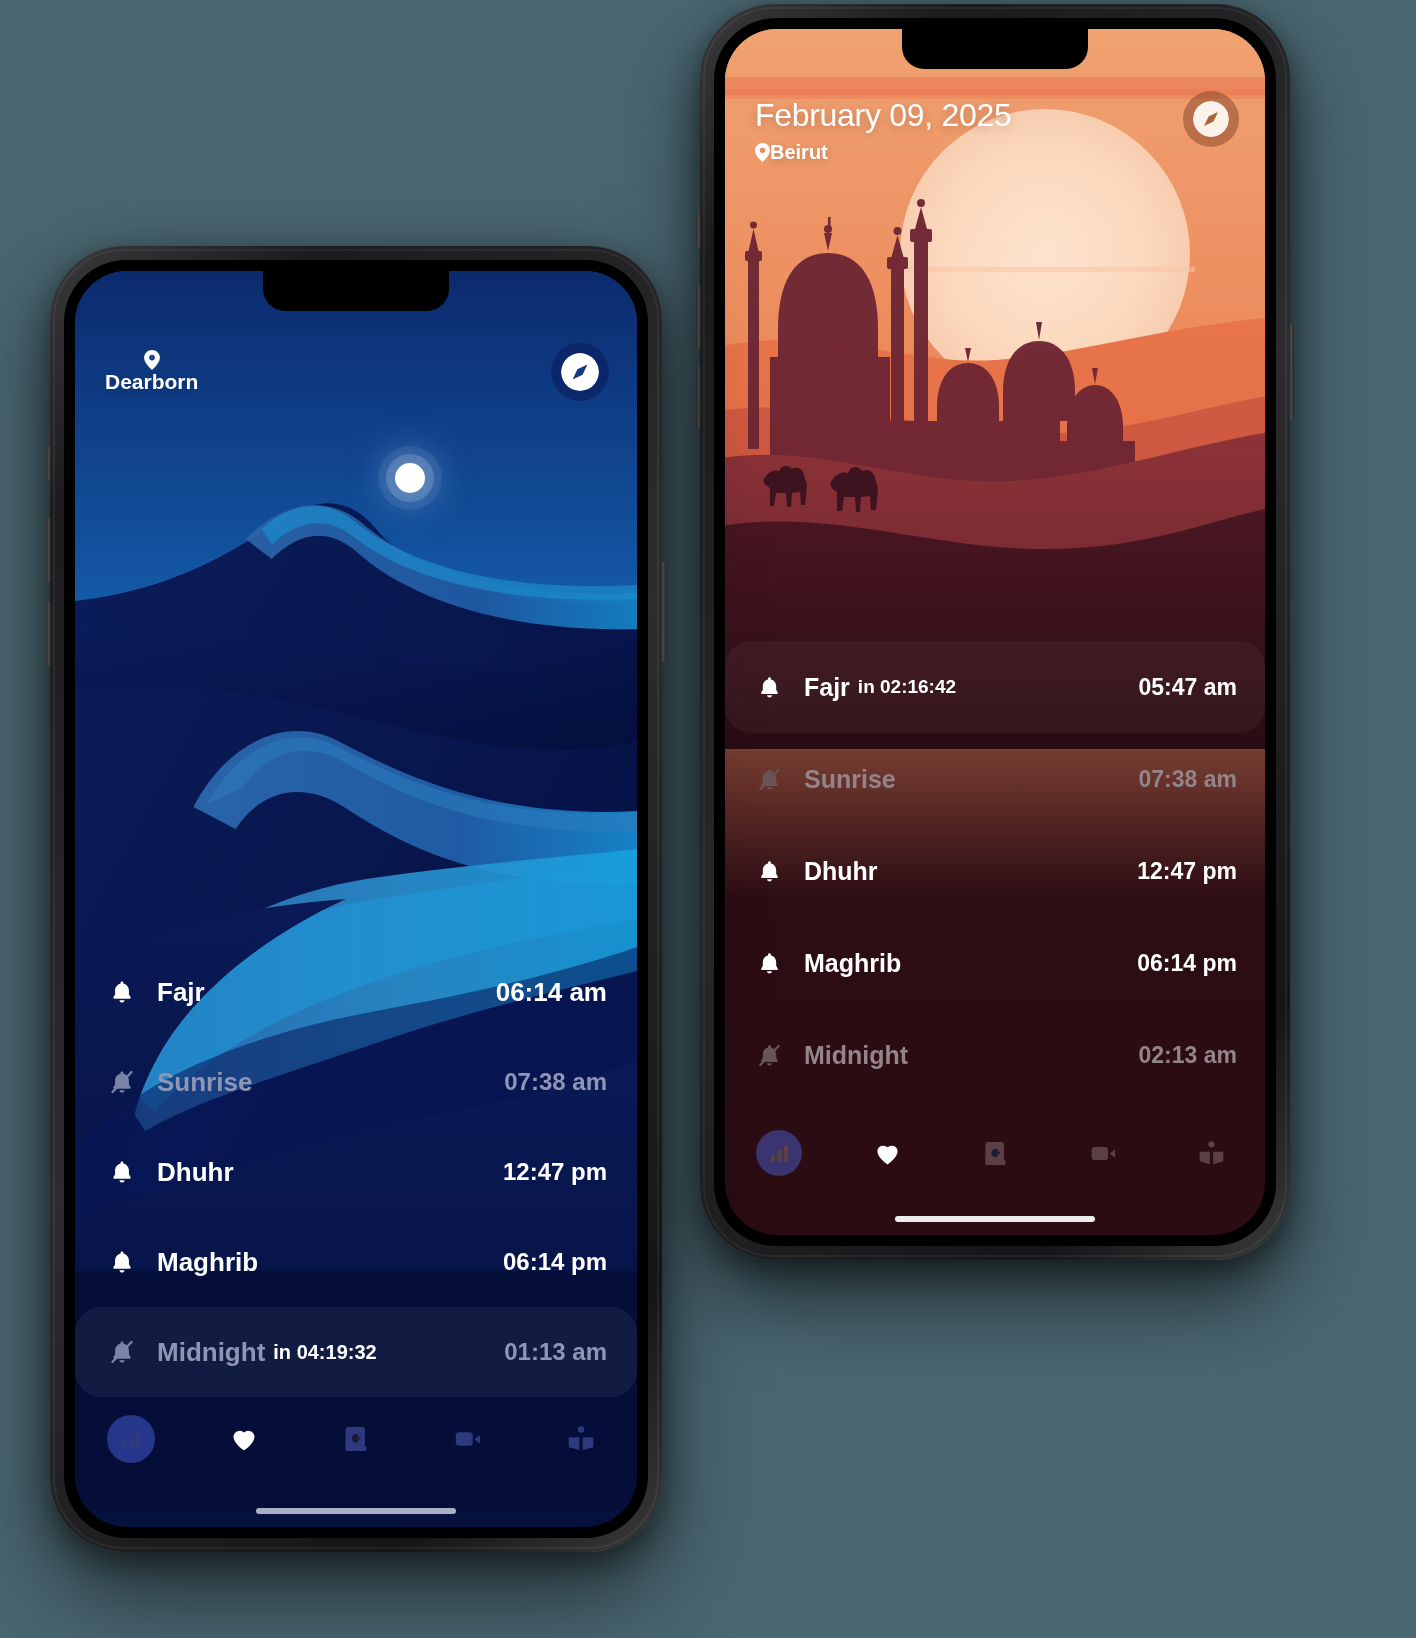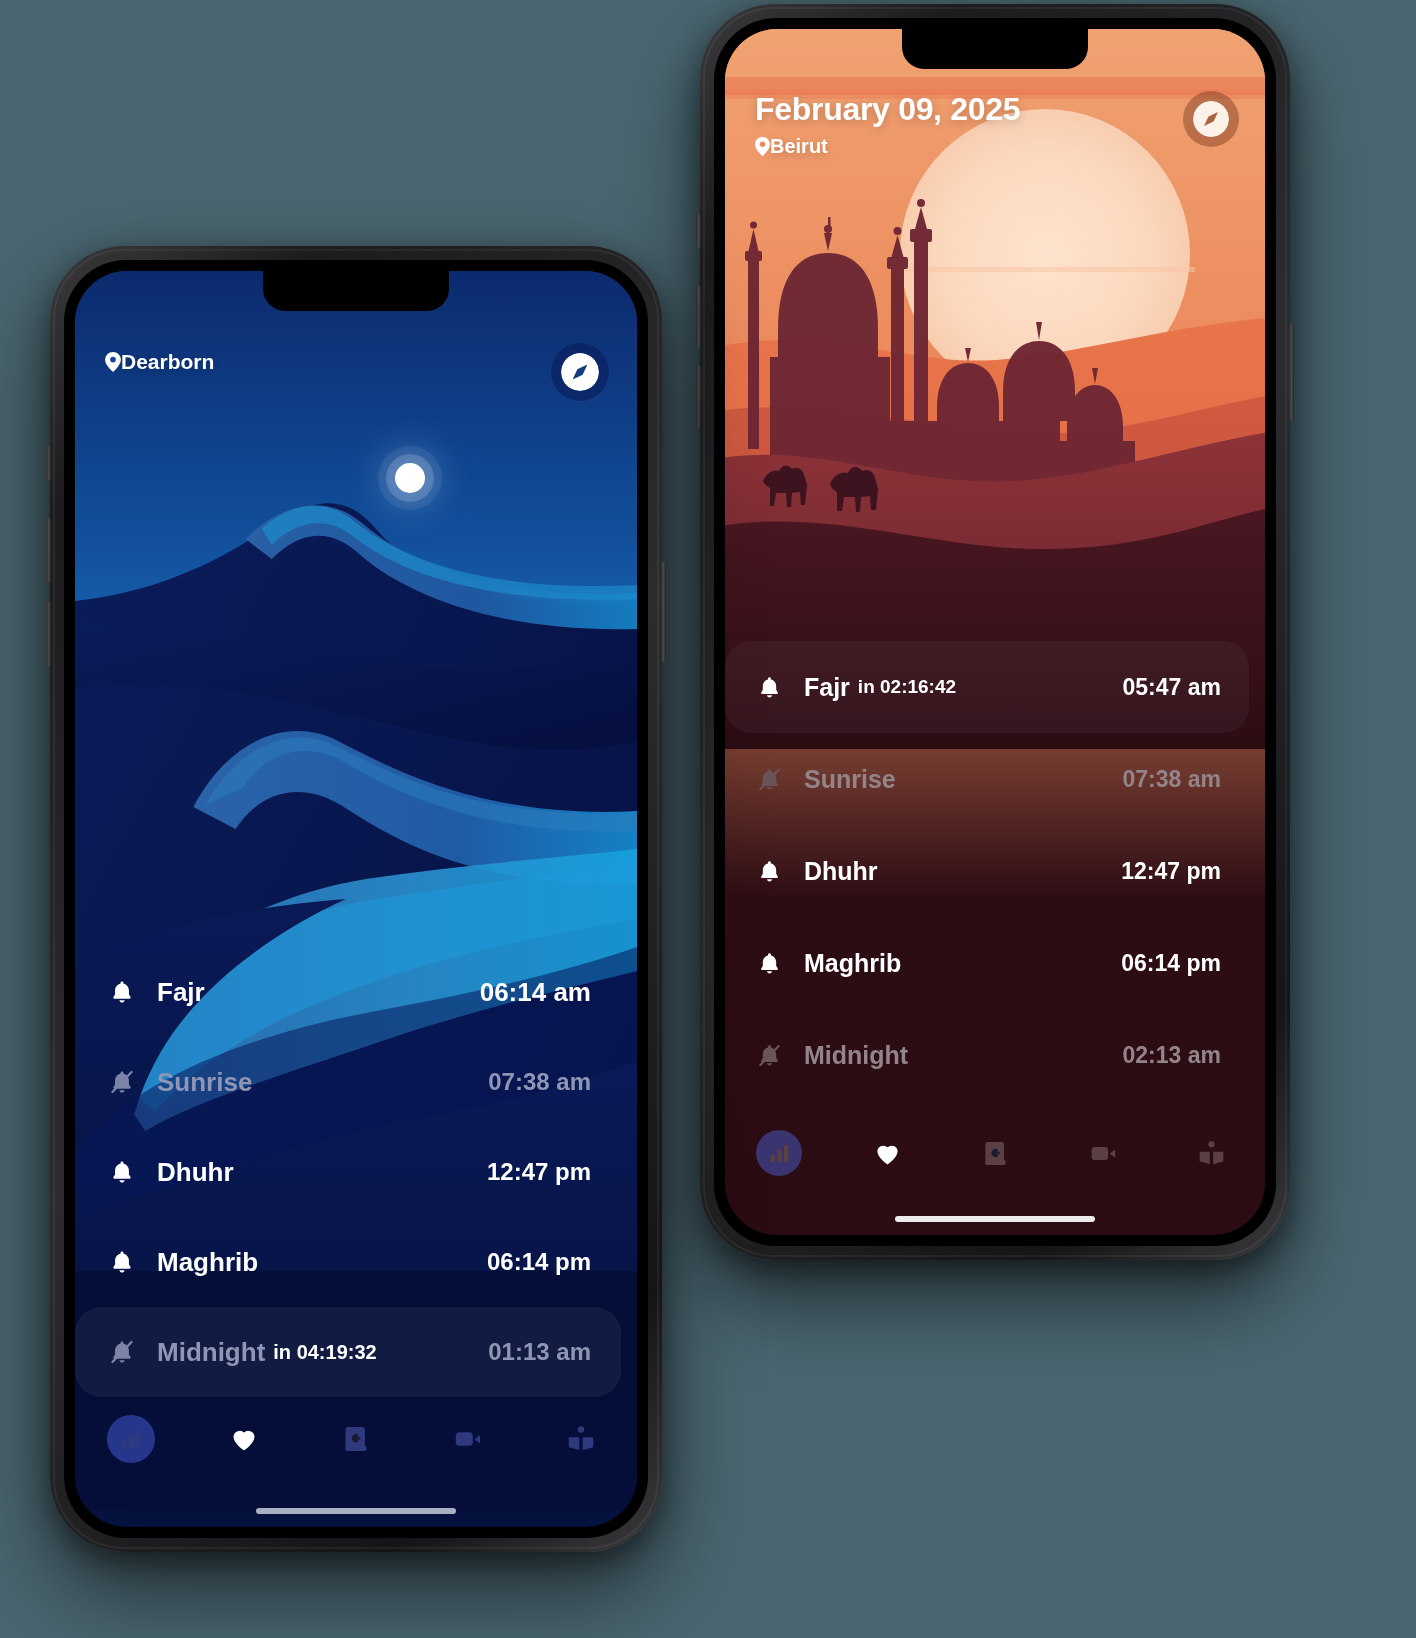--- a/index.html
+++ b/index.html
@@ -59,37 +59,38 @@
   .home-bar {
     position:absolute; bottom:13px; left:50%; transform:translateX(-50%);
     width:200px; height:6px; border-radius:3px; z-index:45;
   }
 
   
   .art { position:absolute; left:0; right:0; top:0; overflow:hidden; }
 
   .hdr { position:absolute; z-index:30; }
   .hdr .date {
-    font-weight:bold; letter-spacing:-0.3px; color:#fff;
+    font-weight:normal; letter-spacing:-0.3px; color:#fff;
     text-shadow:0 2px 10px rgba(0,0,0,.22);
+    margin-top:6px;
   }
   .hdr .loc {
     display:flex; align-items:center; gap:0; margin-top:7px;
     font-weight:bold; color:#fff; text-shadow:0 2px 8px rgba(0,0,0,.2);
   }
   .pin { flex:0 0 auto; }
 
   .compass {
     position:absolute; z-index:31;
     border-radius:50%; display:flex; align-items:center; justify-content:center;
   }
   .compass .disc { border-radius:50%; display:block; }
 
   
-  .times { position:absolute; left:0; right:16px; z-index:25; }
+  .times { position:absolute; left:0; right:0; z-index:25; }
   .row {
     position:relative; display:flex; align-items:center;
     padding:0 30px;
   }
   .row .bell { flex:0 0 auto; display:flex; align-items:center; justify-content:center; }
   .row .nm { font-weight:bold; white-space:nowrap; }
   .row .cd { font-weight:bold; margin-left:8px; white-space:nowrap; }
   .row .tm { margin-left:auto; font-weight:bold; white-space:nowrap; }
   .row.active { border-radius:26px; }
   .row.muted .nm, .row.muted .tm { color:#9b9aa4; }
@@ -100,21 +101,21 @@
     align-items:center; z-index:30;
   }
   .nav .tab { flex:1; display:flex; align-items:center; justify-content:center; }
   .nav .tab .badge {
     border-radius:50%; display:flex; align-items:center; justify-content:center;
   }
 
   
   #screen-left { background:linear-gradient(178deg,#0c2a6e 0%,#12509c 26%,#1b74bf 44%,#0e3f86 62%,#071c52 78%,#05113c 100%); }
   #screen-left .date { font-size:34px; }
-  #screen-left .loc { font-size:21px; }
+  #screen-left .loc { font-size:21px;flex-direction:column; }
 
   .moon {
     position:absolute; border-radius:50%; background:#fff;
     box-shadow:0 0 0 9px rgba(255,255,255,.16), 0 0 0 17px rgba(255,255,255,.07), 0 0 38px 12px rgba(160,210,255,.35);
   }
 
   
   #screen-right { background:linear-gradient(180deg,#ef9a68 0%,#ee9263 24%,#ec8a5d 40%,#2d0d14 72%,#2a0c12 100%); }
   #screen-right .date { font-size:32px; }
   #screen-right .loc { font-size:20px; }

